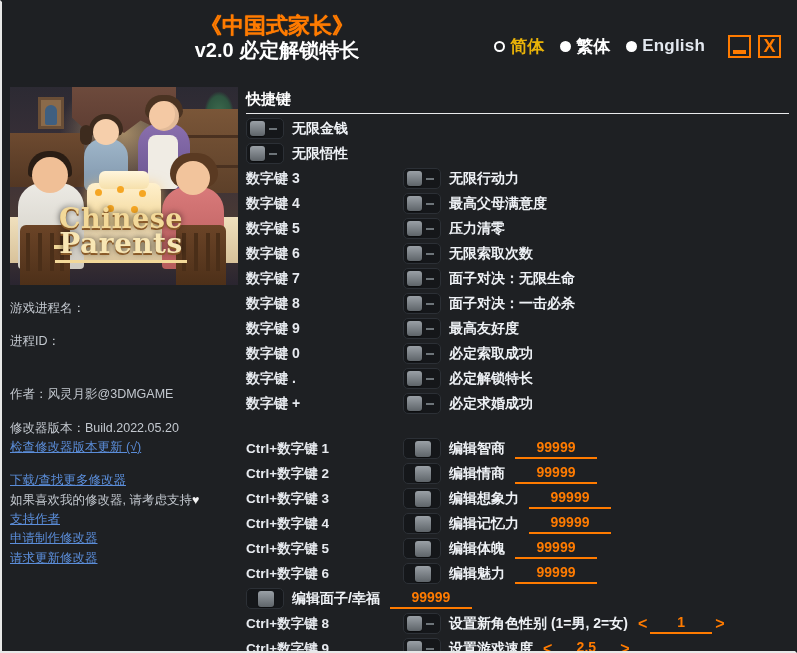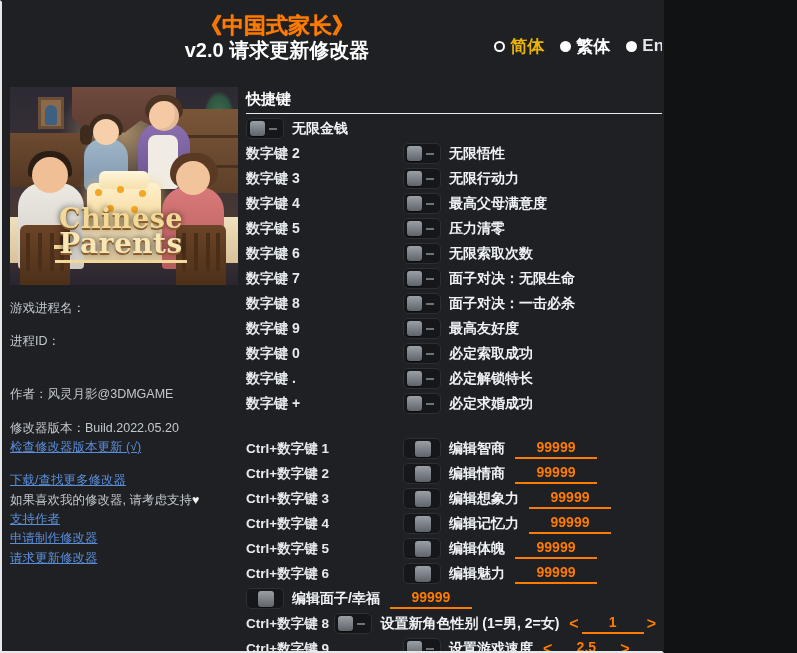--- a/index.html
+++ b/index.html
@@ -4,21 +4,21 @@
 <style>
   * { box-sizing: border-box; margin:0; padding:0; }
   html, body {
     width: 797px; height: 653px;
     background: #111214;
     font-family: "Liberation Sans", "DejaVu Sans", sans-serif;
     overflow: hidden;
   }
   #window {
     position: relative;
-    width: 664px; height: 653px;
+    width: 797px; height: 653px;
     background: #1e2023;
     border-left: 2px solid #e8e8e8;
     border-bottom: 2px solid #e8e8e8;
     border-top: 2px solid transparent;
     border-right: 2px solid transparent;
     overflow: hidden;
   }
   
   #titlebar {
     position: absolute; left:0; top:0; width:793px; height:76px;
@@ -308,21 +308,21 @@
 </style>
 </head>
 <body>
 
 <div id="window">
 
   <div id="titlebar">
 
     <div id="title-block">
       <div id="game-title">《中国式家长》</div>
-      <div id="version-title">v2.0 请求更新修改器</div>
+      <div id="version-title">v2.0 必定解锁特长</div>
     </div>
 
     <div id="lang-bar">
 
       <div class="lang-opt">
         <span class="radio"></span>
         <span class="lang-label active">简体</span>
       </div>
 
       <div class="lang-opt">
@@ -435,21 +435,20 @@
 
     <div id="rows1">
         <div class="row">
           <div class="toggle left">
             <span class="knob"></span>
             <span class="dash"></span>
           </div>
           <div class="label">无限金钱</div>
         </div>
         <div class="row">
-          <div class="key">数字键 2</div>
           <div class="toggle left">
             <span class="knob"></span>
             <span class="dash"></span>
           </div>
           <div class="label">无限悟性</div>
         </div>
         <div class="row">
           <div class="key">数字键 3</div>
           <div class="toggle left">
             <span class="knob"></span>

